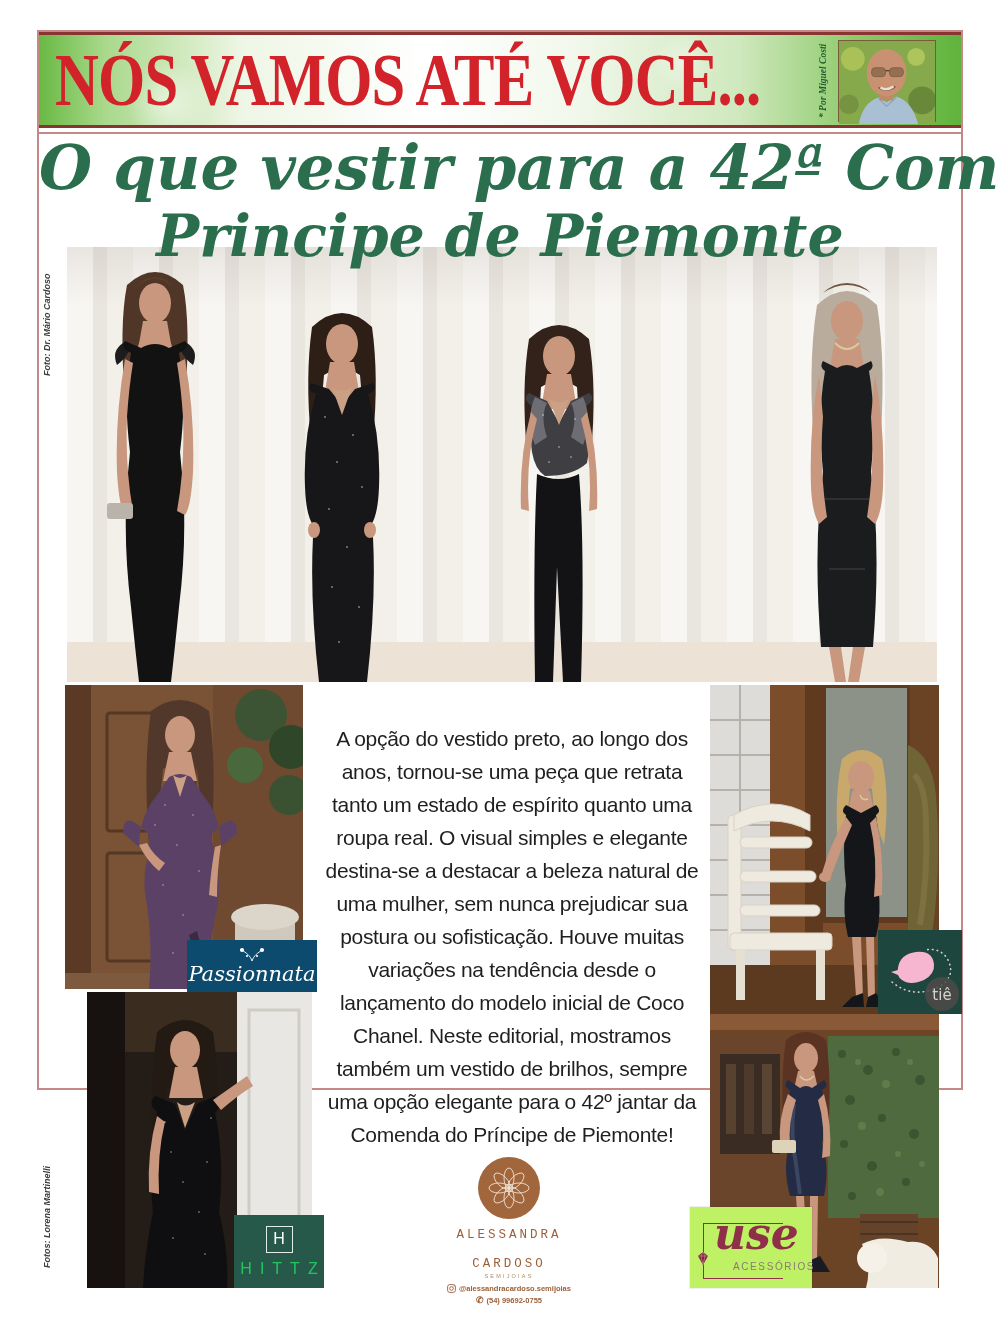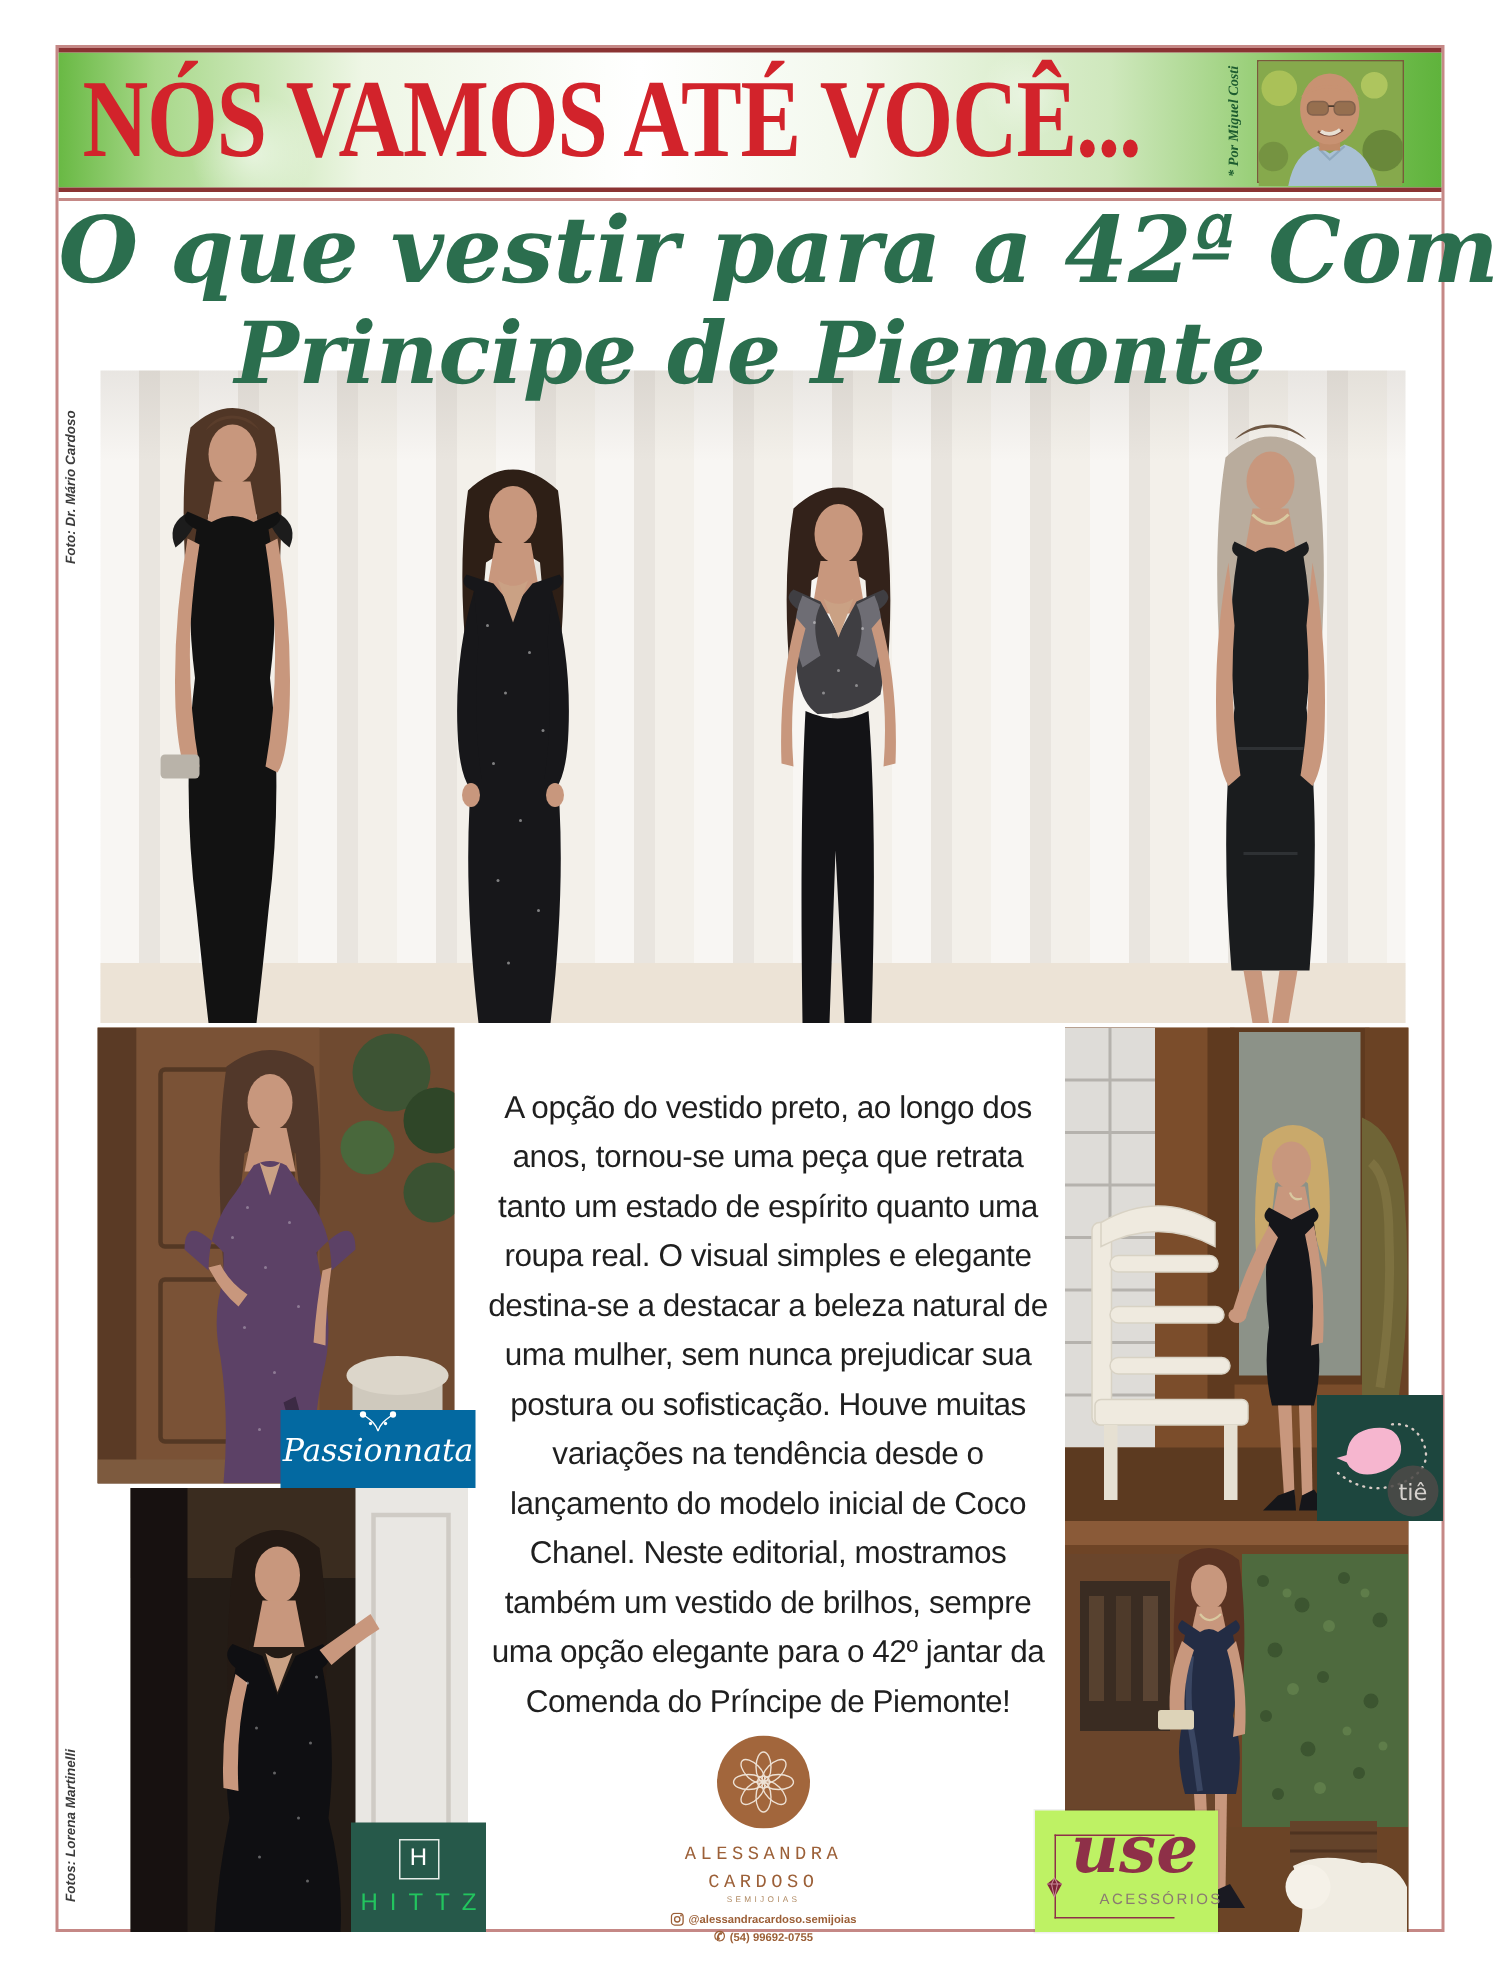--- a/index.html
+++ b/index.html
@@ -3,21 +3,21 @@
 <meta charset="utf-8">
 <style>
   * { box-sizing: border-box; margin: 0; padding: 0; }
   html,body { background:#ffffff; }
   .page {
     position: relative; width: 1000px; height: 1322px;
     background: #ffffff; overflow: hidden;
     font-family: "Liberation Sans", sans-serif;
   }
   .frame {
-    position: absolute; left: 37px; top: 30px; width: 926px; height: 1258px;
+    position: absolute; left: 37px; top: 30px; width: 926px; height: 1060px;
     border: 2px solid #c58886; background: #ffffff;
   }
   
   .banner {
     position: absolute; left: 0; top: 0; width: 100%; height: 96px;
     border-top: 3px solid #8a3333; border-bottom: 3px solid #8a3333;
     background:
       radial-gradient(circle 40px at 14% 75%, rgba(255,255,255,.55), rgba(255,255,255,0) 41px),
       radial-gradient(circle 30px at 70% 30%, rgba(255,255,255,.4), rgba(255,255,255,0) 31px),
       linear-gradient(90deg,#69b944 0%,#a8d88a 7%,#eef6e5 22%,#ffffff 42%,#f2f8ec 58%,#cfe8bd 76%,#8cc968 89%,#5fb33c 100%);
@@ -68,22 +68,22 @@
   #credit-bottom { top: 1112px; height: 146px; }
   
   .article {
     position: absolute; left: 278px; top: 690px; width: 390px;
     font-size: 21px; line-height: 33px; letter-spacing: -0.3px;
     text-align: center; color: #1f1f1f;
   }
   
   .logo { position: absolute; z-index: 8; }
   #passionnata-logo {
-    left: 148px; top: 908px; width: 130px; height: 52px; background: #0369a1;
-    display:flex; flex-direction:column; align-items:center; justify-content:flex-start; gap:1px;
+    left: 148px; top: 908px; width: 130px; height: 52px; background: #0c4a6e;
+    display:flex; flex-direction:column; align-items:center; justify-content:center; gap:1px;
   }
   #passionnata-logo .name {
     font-family: "DejaVu Serif", serif; font-style: italic;
     color:#fff; font-size: 21px; line-height: 22px; white-space: nowrap;
   }
   #hittz-logo {
     left: 195px; top: 1183px; width: 90px; height: 73px; background: #26594a;
     display:flex; flex-direction:column; align-items:center; justify-content:center;
   }
   #hittz-logo .mono {
@@ -422,21 +422,21 @@
           <ellipse cx="31" cy="21" rx="5" ry="10" transform="rotate(90 31 31)"></ellipse>
           <ellipse cx="31" cy="21" rx="5" ry="10" transform="rotate(135 31 31)"></ellipse>
           <ellipse cx="31" cy="21" rx="5" ry="10" transform="rotate(180 31 31)"></ellipse>
           <ellipse cx="31" cy="21" rx="5" ry="10" transform="rotate(225 31 31)"></ellipse>
           <ellipse cx="31" cy="21" rx="5" ry="10" transform="rotate(270 31 31)"></ellipse>
           <ellipse cx="31" cy="21" rx="5" ry="10" transform="rotate(315 31 31)"></ellipse>
           <circle cx="31" cy="31" r="4"></circle>
         </g>
       </svg>
       <div class="name" style="margin-top:5px;">ALESSANDRA</div>
-      <div class="name" style="margin-top:5px;">CARDOSO</div>
+      <div class="name" style="margin-top:15px;">CARDOSO</div>
       <div class="tagline">SEMIJOIAS</div>
       <div class="row first">
         <svg width="9" height="9" viewBox="0 0 9 9">
           <rect x="0.6" y="0.6" width="7.8" height="7.8" rx="2.2" fill="none" stroke="#9c6038" stroke-width="0.9"></rect>
           <circle cx="4.5" cy="4.5" r="1.8" fill="none" stroke="#9c6038" stroke-width="0.9"></circle>
           <circle cx="7" cy="2" r="0.6" fill="#9c6038"></circle>
         </svg>
         <span>@alessandracardoso.semijoias</span>
       </div>
       <div class="row">

